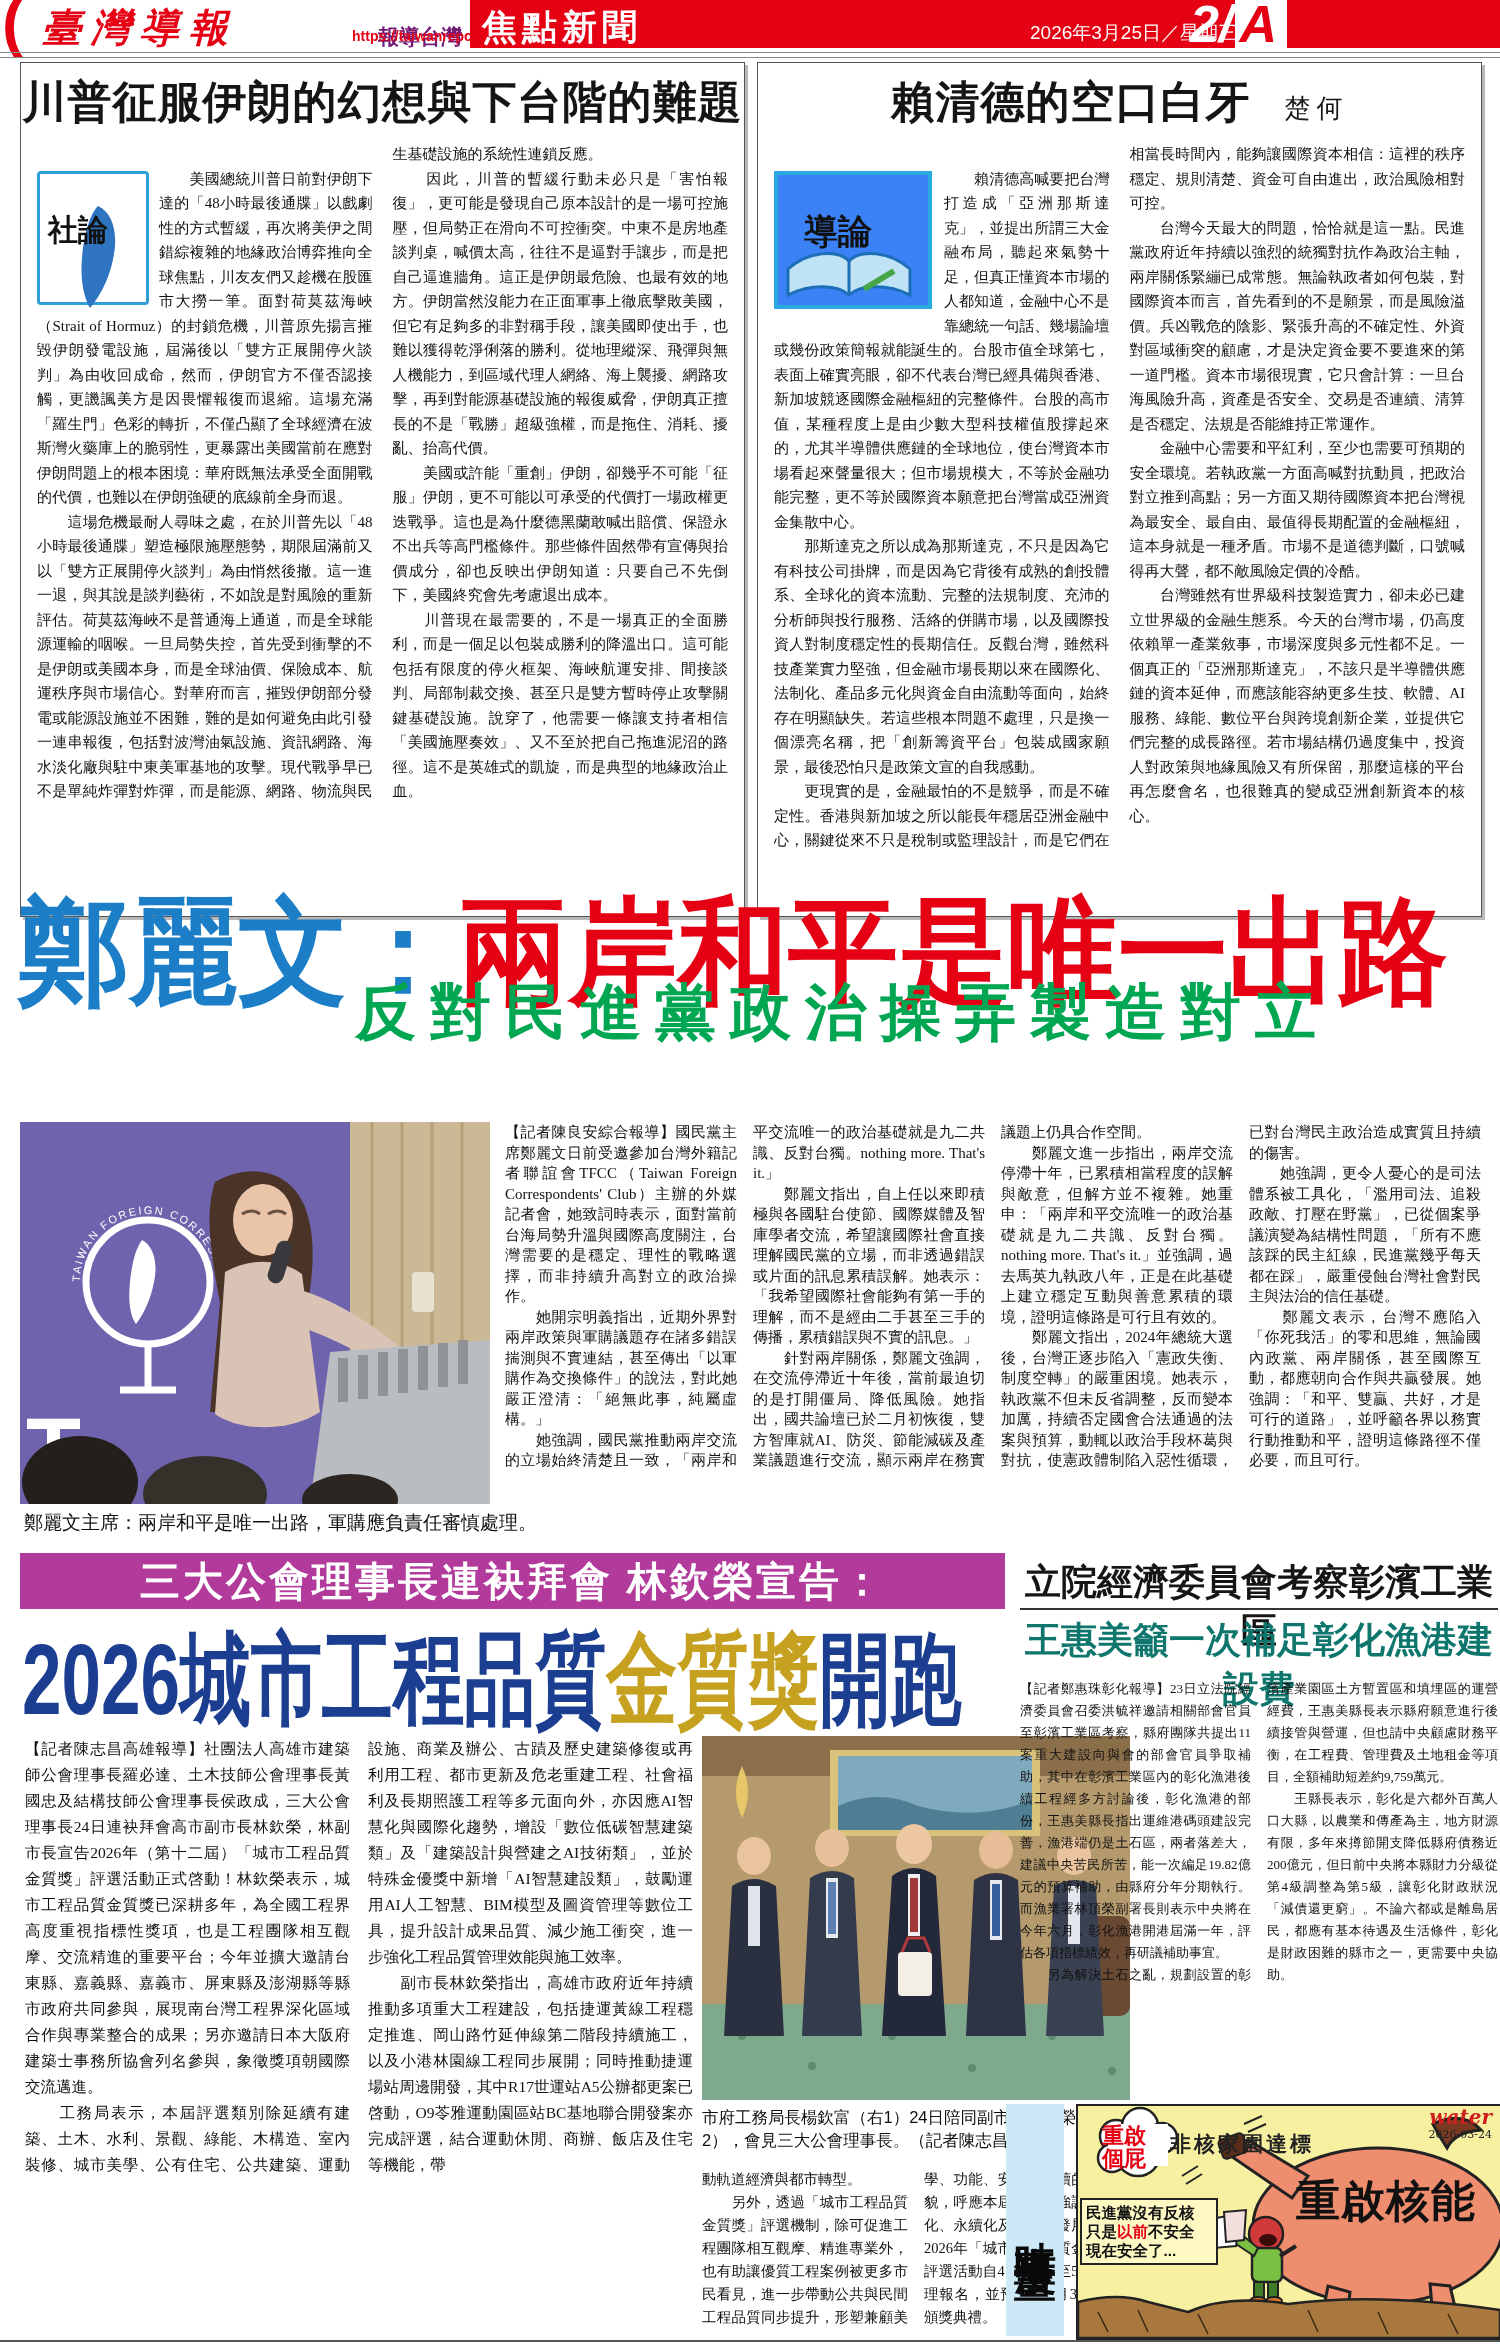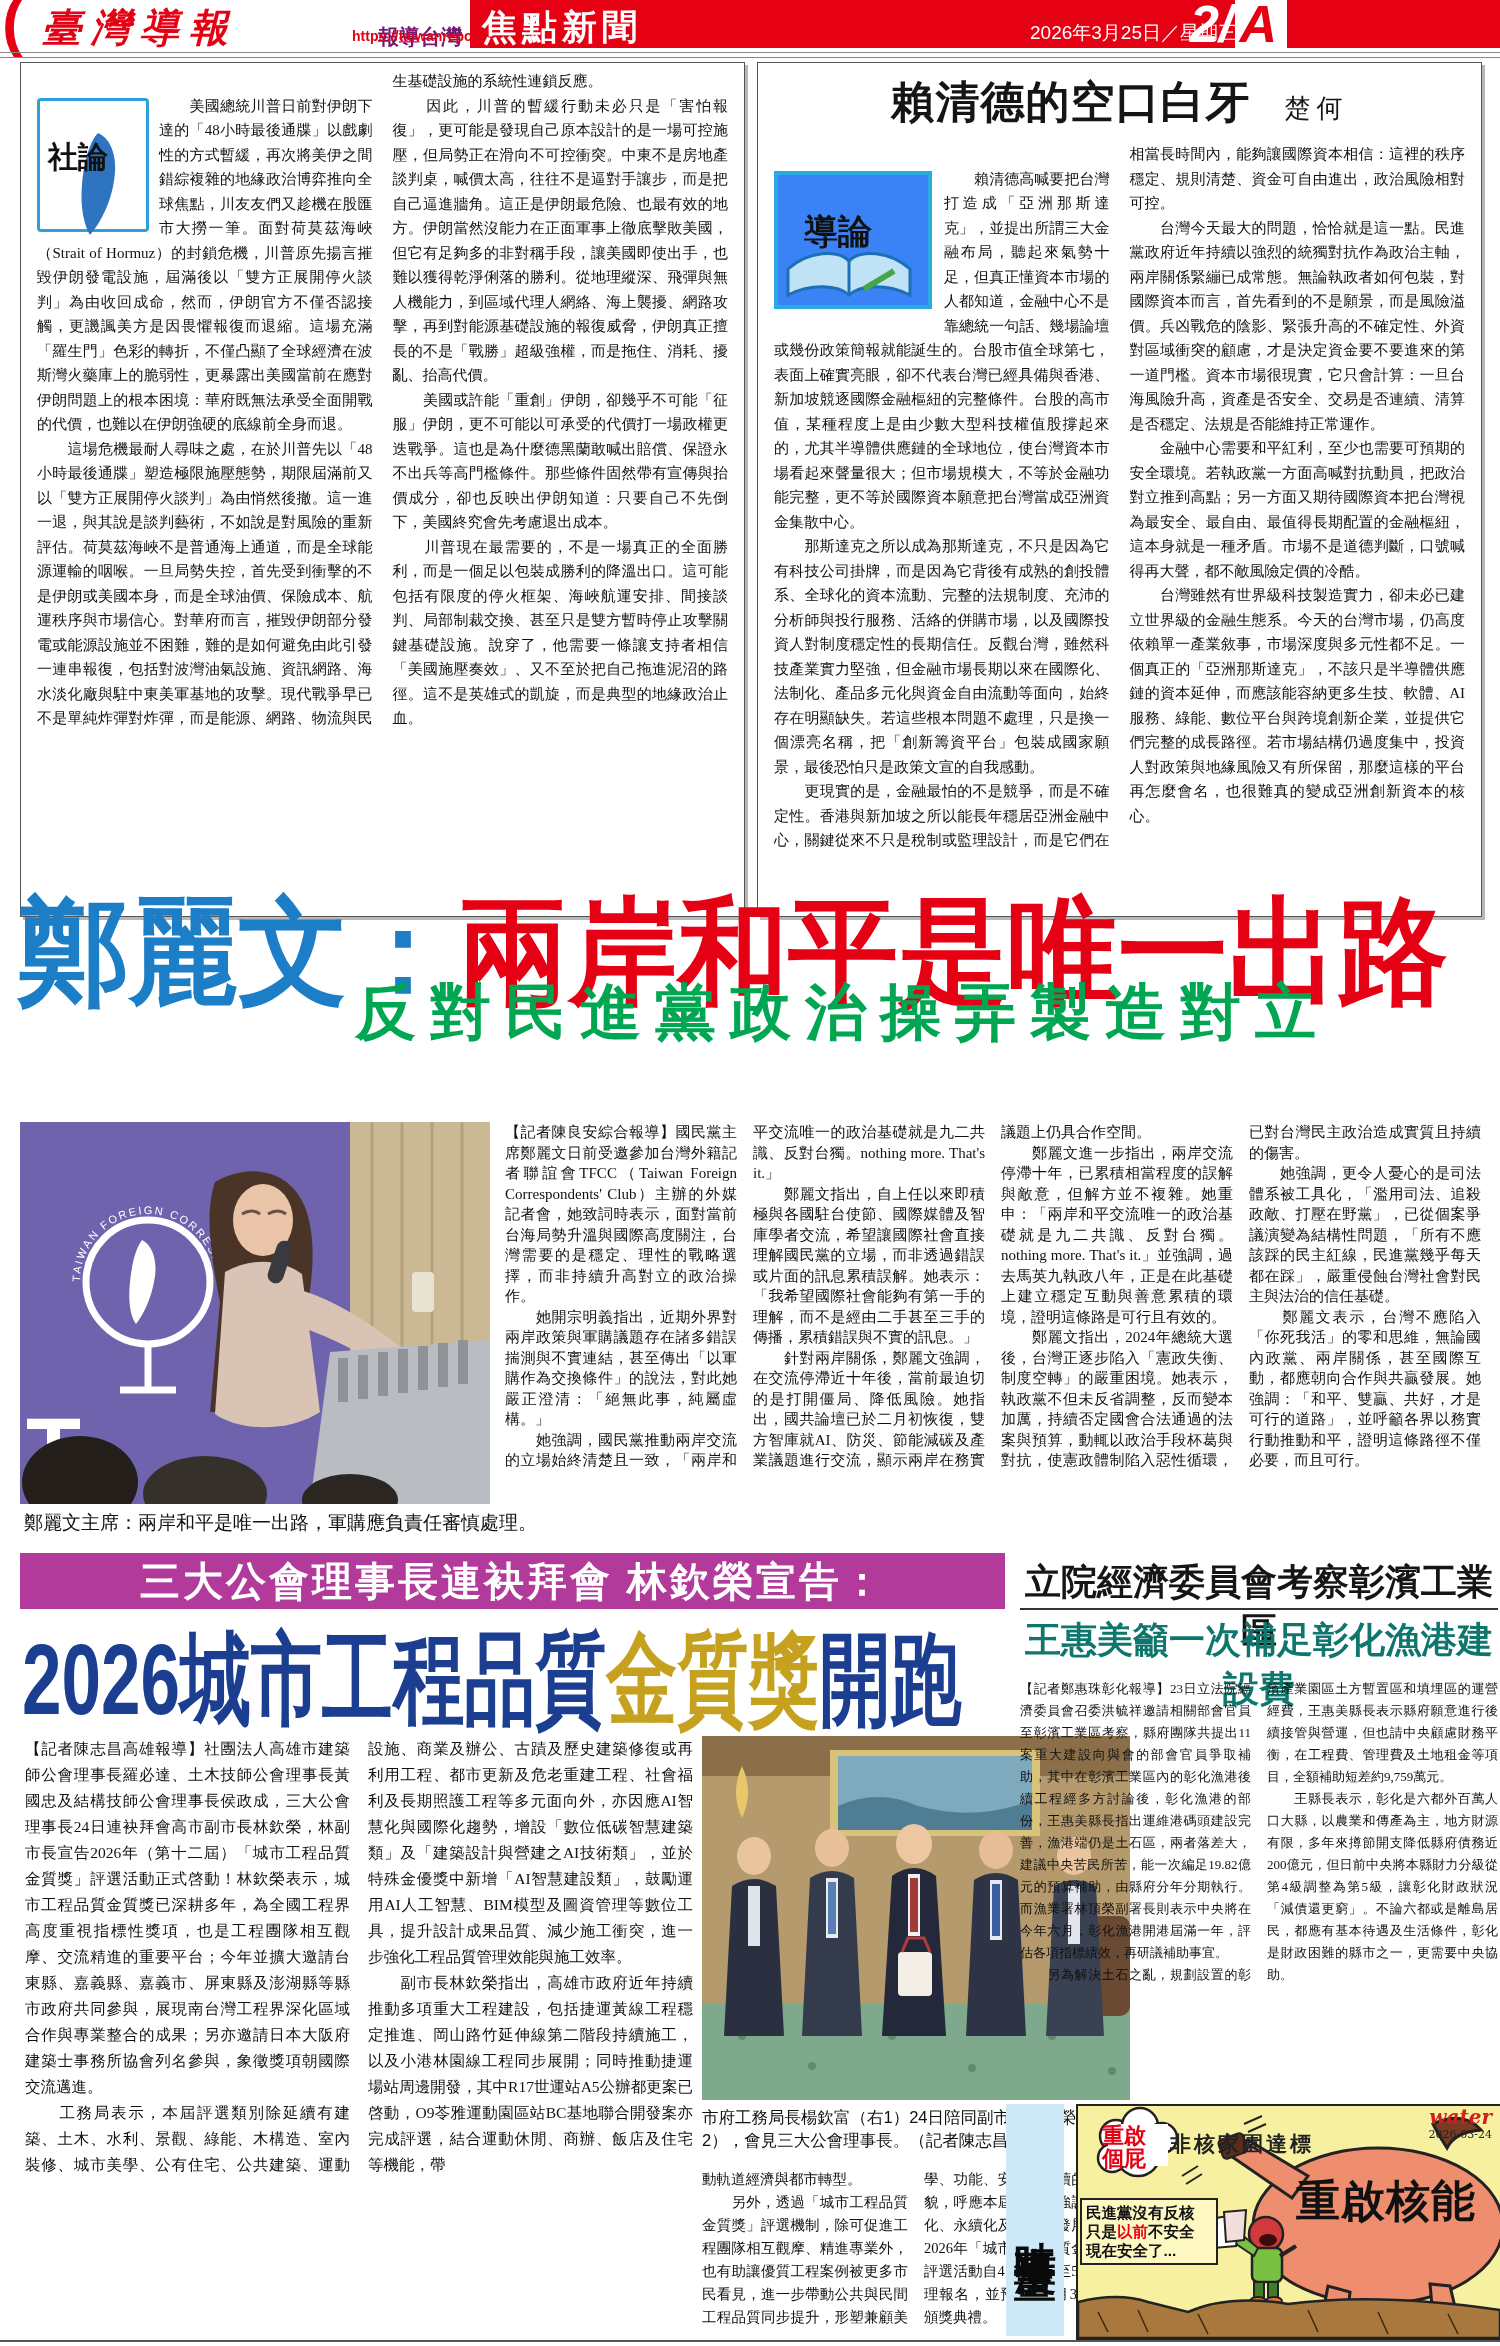--- a/index.html
+++ b/index.html
@@ -116,20 +116,21 @@
   <div class="abs tagline">報導台灣</div>
   <div class="abs hdr-url">https://taiwanreports.com/</div>
   <div class="abs section-name">焦點新聞</div>
   <div class="abs hdr-date">2026年3月25日／星期三</div>
   <div class="abs pageno">
     <span>2</span><span>/</span><span class="letterA">A</span>
   </div>
   <div class="abs hdr-rule"></div>
 
   <div class="abs ed-box" style="left:20px;top:62px;width:723px;height:853px;">
+    <div class="ed-title">川普征服伊朗的幻想與下台階的難題</div>
     <div class="ed-body">
       <span class="ed-icon">
         <svg width="100" height="122" viewBox="0 0 100 122">
           <path d="M58 8 C72 14 78 34 74 56 C71 76 62 96 50 110 C44 100 40 82 42 60 C44 36 50 16 58 8 Z" fill="#2f74c0"></path>
           <text x="8" y="42" font-size="30" font-weight="bold" font-family="Liberation Sans,sans-serif" fill="#111">社論</text>
         </svg>
       </span><span>　　美國總統川普日前對伊朗下達的「48小時最後通牒」以戲劇性的方式暫緩，再次將美伊之間錯綜複雜的地緣政治博弈推向全球焦點，川友友們又趁機在股匯市大撈一筆。面對荷莫茲海峽（Strait of Hormuz）的封鎖危機，川普原先揚言摧毀伊朗發電設施，屆滿後以「雙方正展開停火談判」為由收回成命，然而，伊朗官方不僅否認接觸，更譏諷美方是因畏懼報復而退縮。這場充滿「羅生門」色彩的轉折，不僅凸顯了全球經濟在波斯灣火藥庫上的脆弱性，更暴露出美國當前在應對伊朗問題上的根本困境：華府既無法承受全面開戰的代價，也難以在伊朗強硬的底線前全身而退。
 　　這場危機最耐人尋味之處，在於川普先以「48小時最後通牒」塑造極限施壓態勢，期限屆滿前又以「雙方正展開停火談判」為由悄然後撤。這一進一退，與其說是談判藝術，不如說是對風險的重新評估。荷莫茲海峽不是普通海上通道，而是全球能源運輸的咽喉。一旦局勢失控，首先受到衝擊的不是伊朗或美國本身，而是全球油價、保險成本、航運秩序與市場信心。對華府而言，摧毀伊朗部分發電或能源設施並不困難，難的是如何避免由此引發一連串報復，包括對波灣油氣設施、資訊網路、海水淡化廠與駐中東美軍基地的攻擊。現代戰爭早已不是單純炸彈對炸彈，而是能源、網路、物流與民生基礎設施的系統性連鎖反應。
 　　因此，川普的暫緩行動未必只是「害怕報復」，更可能是發現自己原本設計的是一場可控施壓，但局勢正在滑向不可控衝突。中東不是房地產談判桌，喊價太高，往往不是逼對手讓步，而是把自己逼進牆角。這正是伊朗最危險、也最有效的地方。伊朗當然沒能力在正面軍事上徹底擊敗美國，但它有足夠多的非對稱手段，讓美國即使出手，也難以獲得乾淨俐落的勝利。從地理縱深、飛彈與無人機能力，到區域代理人網絡、海上襲擾、網路攻擊，再到對能源基礎設施的報復威脅，伊朗真正擅長的不是「戰勝」超級強權，而是拖住、消耗、擾亂、抬高代價。
 　　美國或許能「重創」伊朗，卻幾乎不可能「征服」伊朗，更不可能以可承受的代價打一場政權更迭戰爭。這也是為什麼德黑蘭敢喊出賠償、保證永不出兵等高門檻條件。那些條件固然帶有宣傳與抬價成分，卻也反映出伊朗知道：只要自己不先倒下，美國終究會先考慮退出成本。

